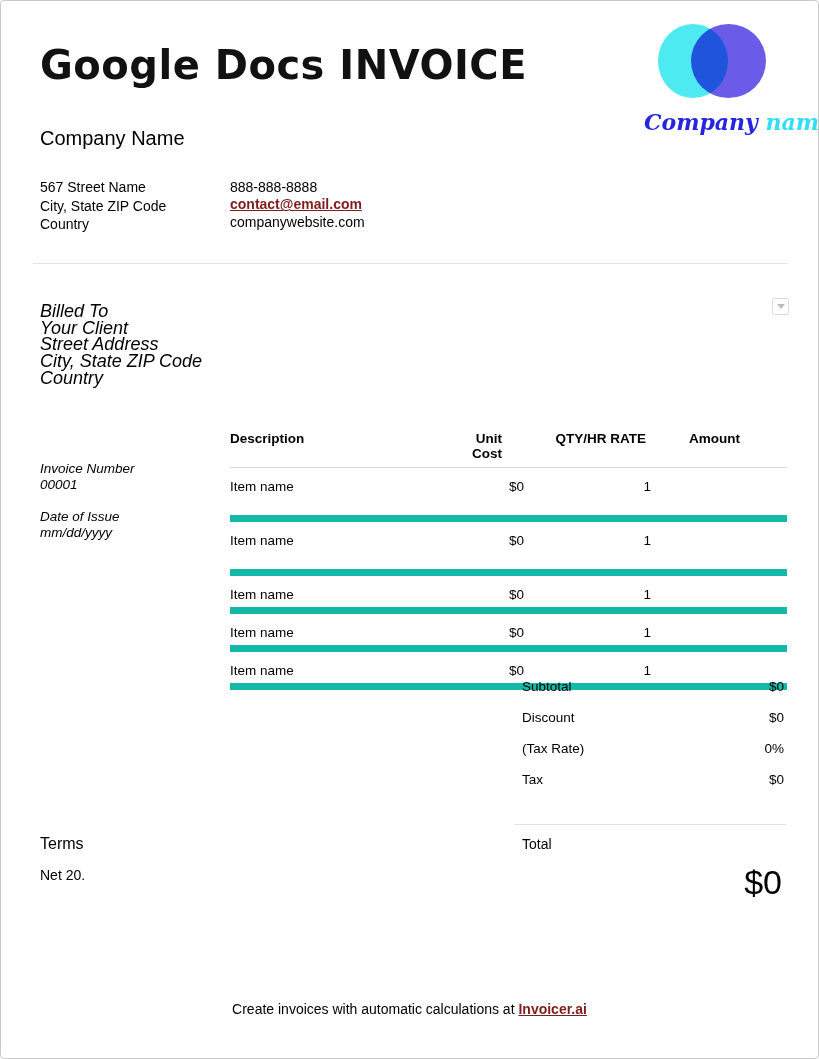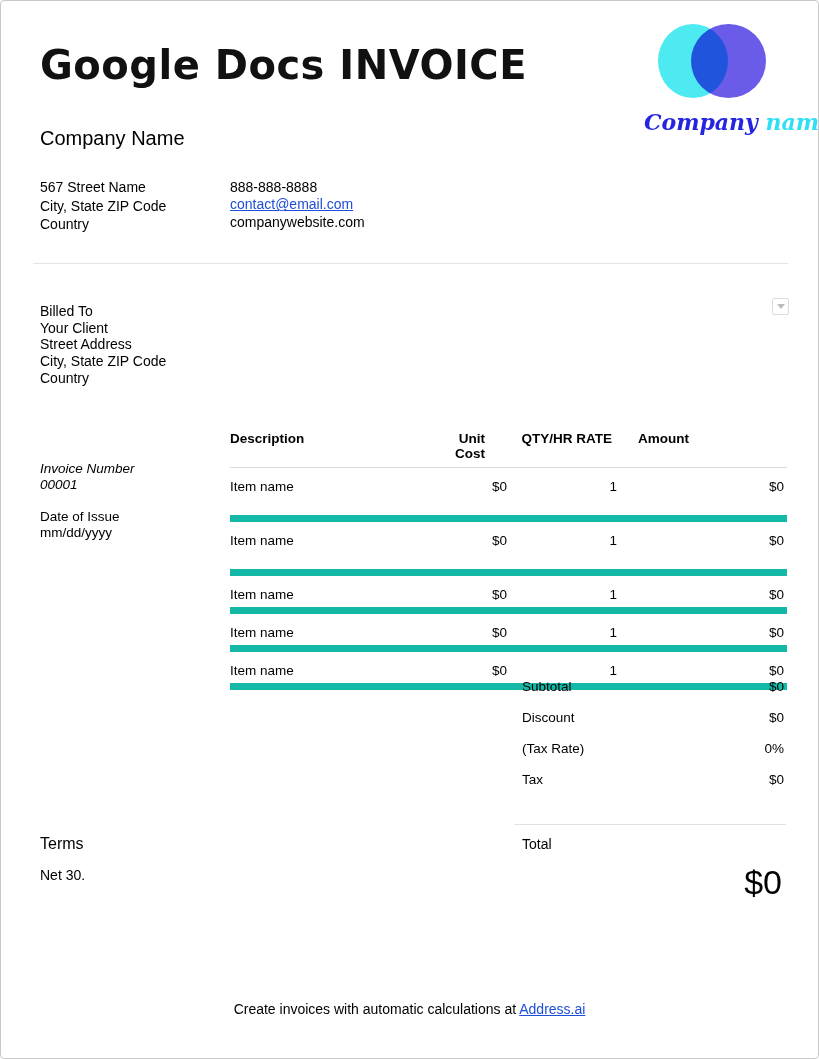--- a/index.html
+++ b/index.html
@@ -36,45 +36,45 @@
     font-style:italic; font-weight:bold; font-size:22px; line-height:26px;
     white-space:nowrap; text-align:center;
   }
   .script-blue { color:#2525E0; }
   .script-cyan { color:#2FDFF5; }
 
   .company-name { position:absolute; left:39px; top:125px; font-size:20px; line-height:24px; }
 
   .addr { position:absolute; left:39px; top:177px; font-size:14px; line-height:18.7px; }
   .contact { position:absolute; left:229px; top:178px; font-size:14px; line-height:17.4px; }
-  a.doc-link, .doc-link { color:#1d4ed8; text-decoration:underline; cursor:pointer; }
+  a.doc-link, .doc-link { color:#7f1d1d; text-decoration:underline; cursor:pointer;font-weight:bold; }
 
   .divider-top { position:absolute; left:32px; right:30px; top:262px; height:1px; background:#e4e4e4; }
 
-  .billed { position:absolute; left:39px; top:302px; font-size:14px; line-height:16.7px; }
+  .billed { position:absolute; left:39px; top:302px; font-size:18px; line-height:16.7px;font-style:italic; }
 
   .dropdown-btn {
     position:absolute; left:771px; top:297px; width:17px; height:17px;
     background:#fff; border:1px solid #dcdcdc; border-radius:2px;
     display:flex; align-items:center; justify-content:center; cursor:pointer;
   }
   .tri-down { width:0; height:0; border-left:4px solid transparent;
     border-right:4px solid transparent; border-top:5px solid #bcbcbc; }
 
   
   .meta { position:absolute; left:39px; font-size:13.5px; line-height:15.8px; }
   .meta-invoice { top:460px;font-style:italic; }
-  .meta-date { top:508px; }
+  .meta-date { top:508px;font-style:italic; }
 
   .terms-label { position:absolute; left:39px; top:834px; font-size:16px; }
   .terms-value { position:absolute; left:39px; top:866px; font-size:14px; }
 
   
   .items { position:absolute; left:229px; top:430px; width:557px; font-size:13.5px; }
-  .trow { display:grid; grid-template-columns:217px 60px 110px 170px; align-items:start; }
+  .trow { display:grid; grid-template-columns:217px 60px 110px 170px; align-items:start;gap:17px; }
   .thead { padding-bottom:6px; border-bottom:1px solid #d9d9d9; font-weight:bold; line-height:15px; }
   .thead .h-unit   { text-align:right; padding-right:22px; }
   .thead .h-qty    { text-align:right; padding-right:5px; }
   .thead .h-amount { text-align:left;  padding-left:21px; }
   .item-row { border-bottom:7px solid #14b8a6; line-height:15px; }
   .item-row.tall  { padding:11px 0 21px; }
   .item-row.short { padding:11px 0 5px; }
   .c-unit, .c-qty { text-align:right; }
   .c-amount { text-align:right; padding-right:3px; }
 
@@ -198,17 +198,17 @@
       <span>Tax</span>
       <span>$0</span>
     </div>
   </div>
 
   <div class="divider-total"></div>
   <div class="total-label">Total</div>
   <div class="total-value">$0</div>
 
   <div class="terms-label">Terms</div>
-  <div class="terms-value">Net 30.</div>
-
-  <div class="footer"><span>Create invoices with automatic calculations at </span><a class="doc-link">Address.ai</a></div>
+  <div class="terms-value">Net 20.</div>
+
+  <div class="footer"><span>Create invoices with automatic calculations at </span><a class="doc-link">Invoicer.ai</a></div>
 
 </div>
 
 </body></html>

